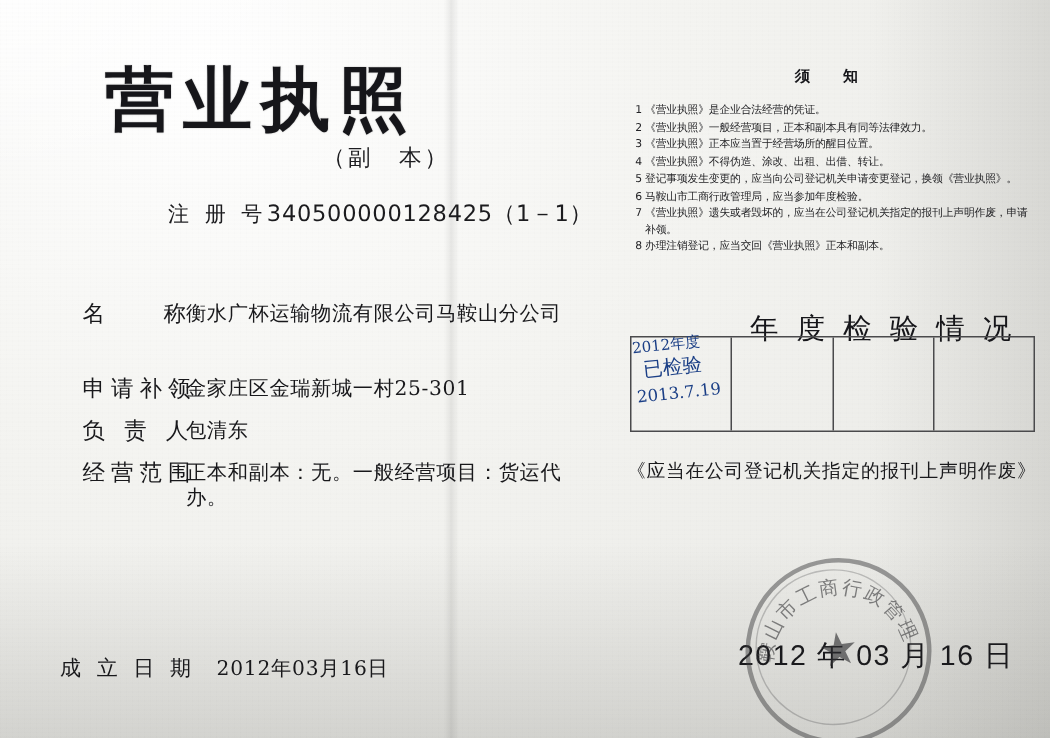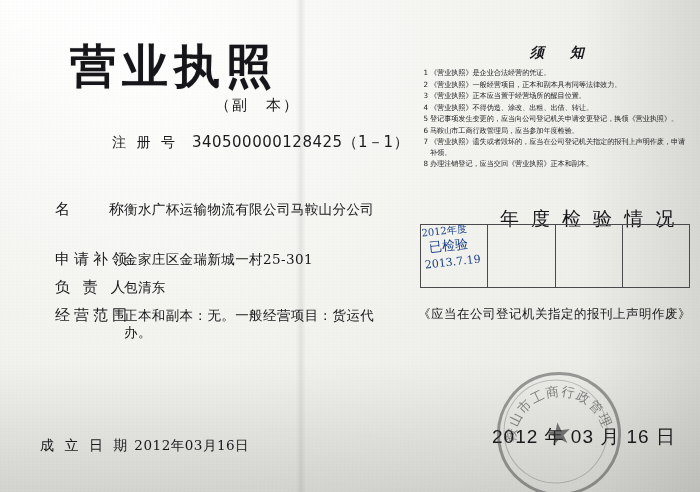--- a/index.html
+++ b/index.html
@@ -79,21 +79,20 @@
   .reg-row {
     position: absolute;
     left: 112px; top: 133px;
     font-family: "DejaVu Serif", "Liberation Serif", serif;
     font-size: 14px;
     color: #1b1b1e;
     letter-spacing: 1px;
   }
   .reg-row .reg-label { letter-spacing: 3px; }
   .reg-row .reg-value {
-    margin-left: 14px;
     font-family: "DejaVu Sans", "Liberation Sans", sans-serif;
     font-size: 15px;
     letter-spacing: .5px;
   }
 
   .field {
     position: absolute;
     left: 0;
     width: 310px;
     font-family: "DejaVu Serif", "Liberation Serif", serif;
@@ -122,35 +121,34 @@
 
   .footer-row {
     position: absolute;
     left: 40px; top: 437px;
     font-family: "DejaVu Serif", "Liberation Serif", serif;
     font-size: 14px;
     color: #18181b;
     letter-spacing: 3px;
   }
   .footer-row .fr-value {
-    margin-left: 4px;
+    margin-left: 14px;
     letter-spacing: .5px;
     font-size: 13.5px;
   }
 
   
   .notice-title {
     position: absolute;
     left: 530px; top: 44px;
     font-family: "DejaVu Serif", "Liberation Serif", serif;
-    font-size: 14px;
+    font-size: 10px;
     font-weight: bold;
     letter-spacing: 6px;
     color: #16161a;
-    font-style: italic;
   }
   .notice-list {
     position: absolute;
     left: 418px; top: 68px;
     width: 272px;
   }
   .notice-item {
     position: relative;
     font-family: "DejaVu Sans", "Liberation Sans", sans-serif;
     font-size: 7.2px;

